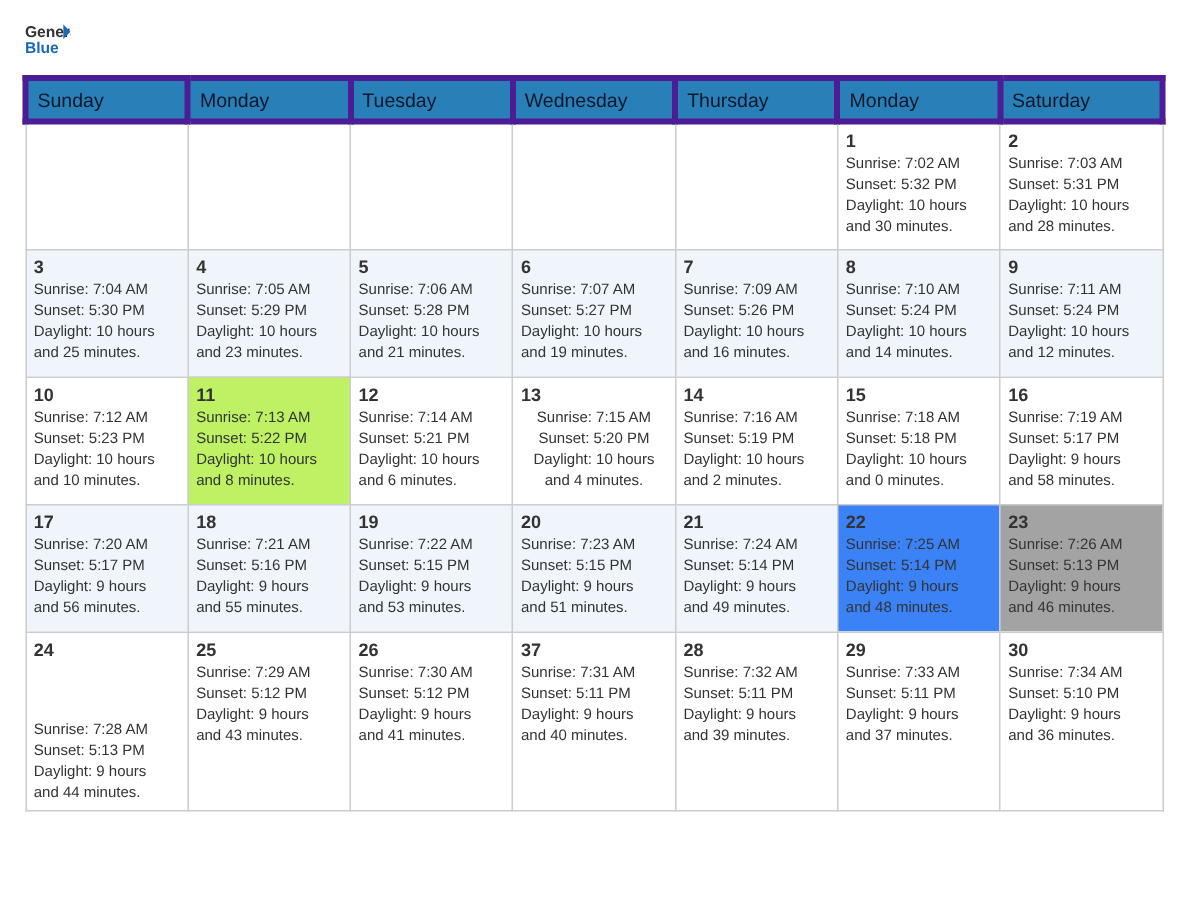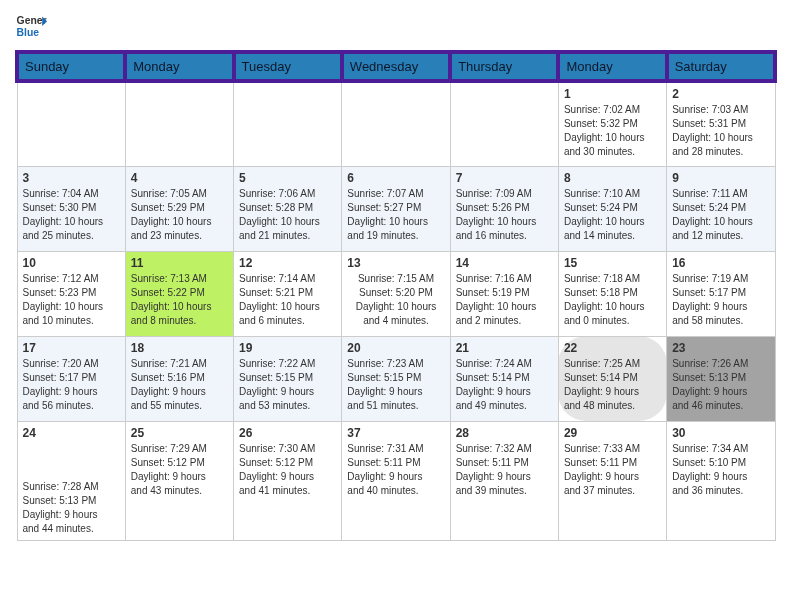--- a/index.html
+++ b/index.html
@@ -263,21 +263,21 @@
 Daylight: 9 hours
 and 51 minutes.</div>
         </td>
         <td style="background: rgb(240, 245, 251);">
           <span class="day-num">21</span>
           <div class="day-info" style="white-space: pre-line;">Sunrise: 7:24 AM
 Sunset: 5:14 PM
 Daylight: 9 hours
 and 49 minutes.</div>
         </td>
-        <td style="background: #e5e5e5; border-radius: 28px;">
+        <td style="background: #3b82f6;">
           <span class="day-num">22</span>
           <div class="day-info" style="white-space: pre-line;">Sunrise: 7:25 AM
 Sunset: 5:14 PM
 Daylight: 9 hours
 and 48 minutes.</div>
         </td>
         <td style="background: #a3a3a3;">
           <span class="day-num">23</span>
           <div class="day-info" style="white-space: pre-line;">Sunrise: 7:26 AM
 Sunset: 5:13 PM

